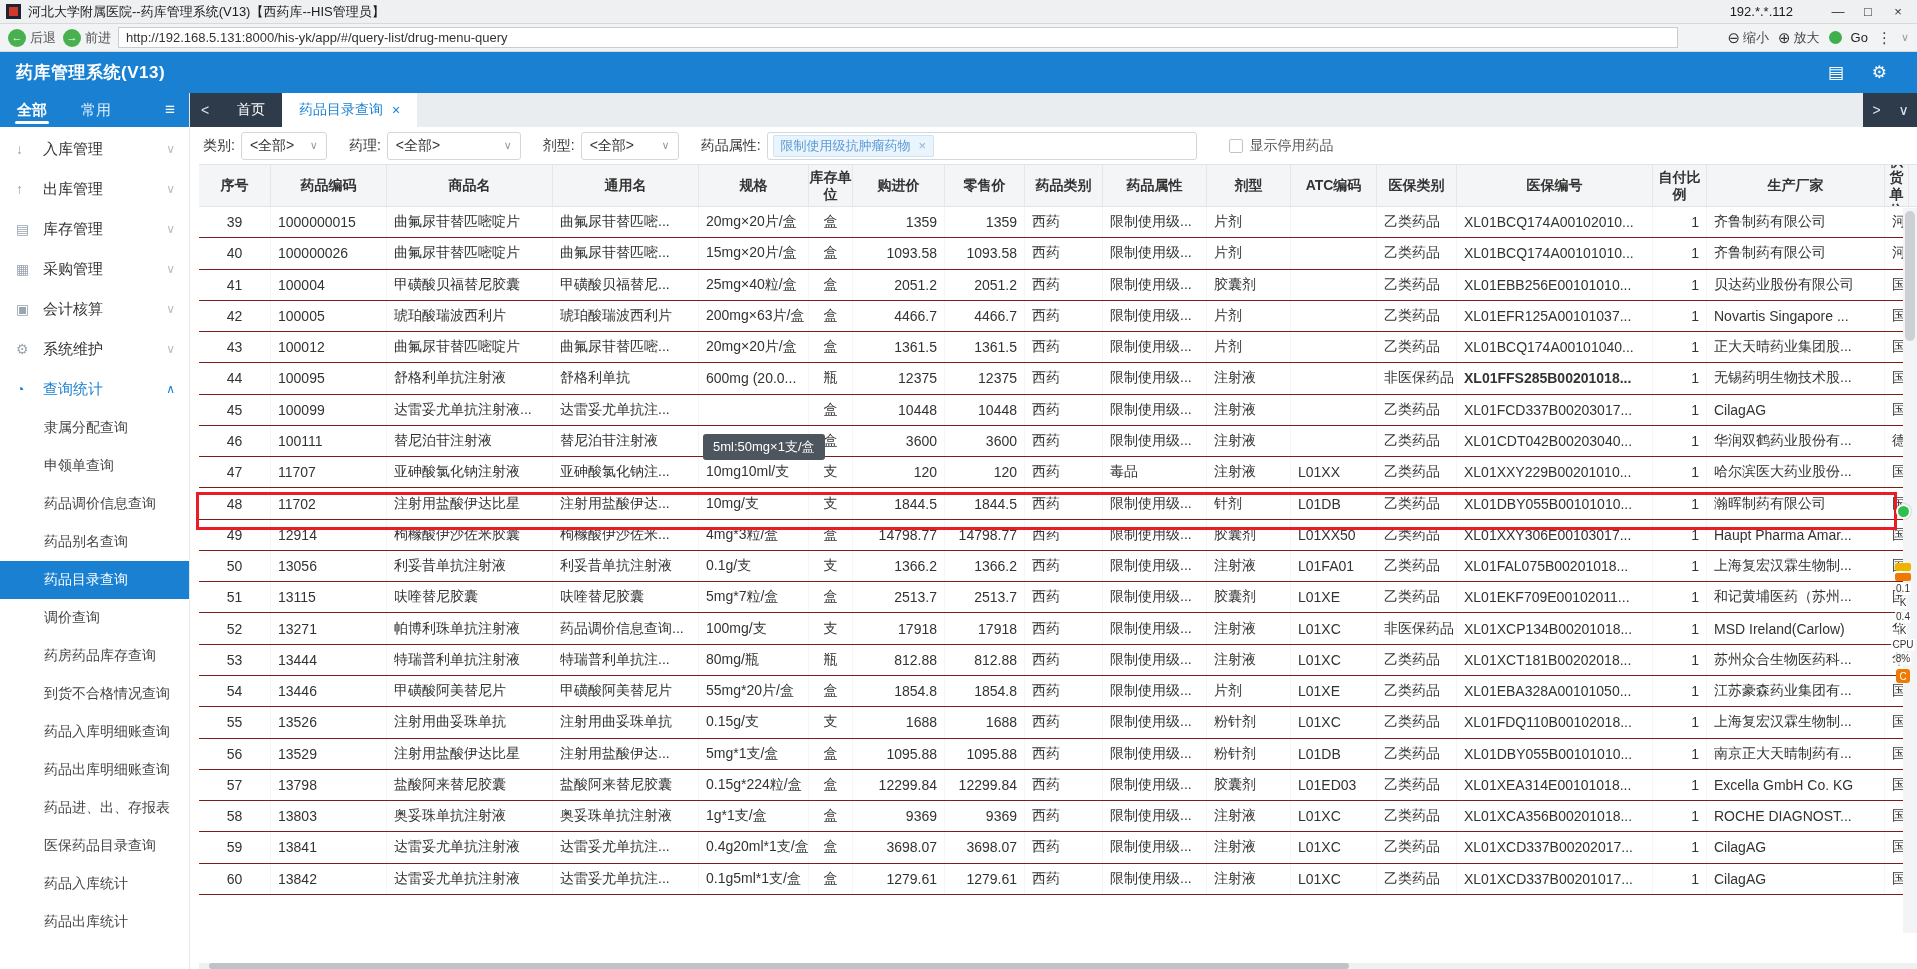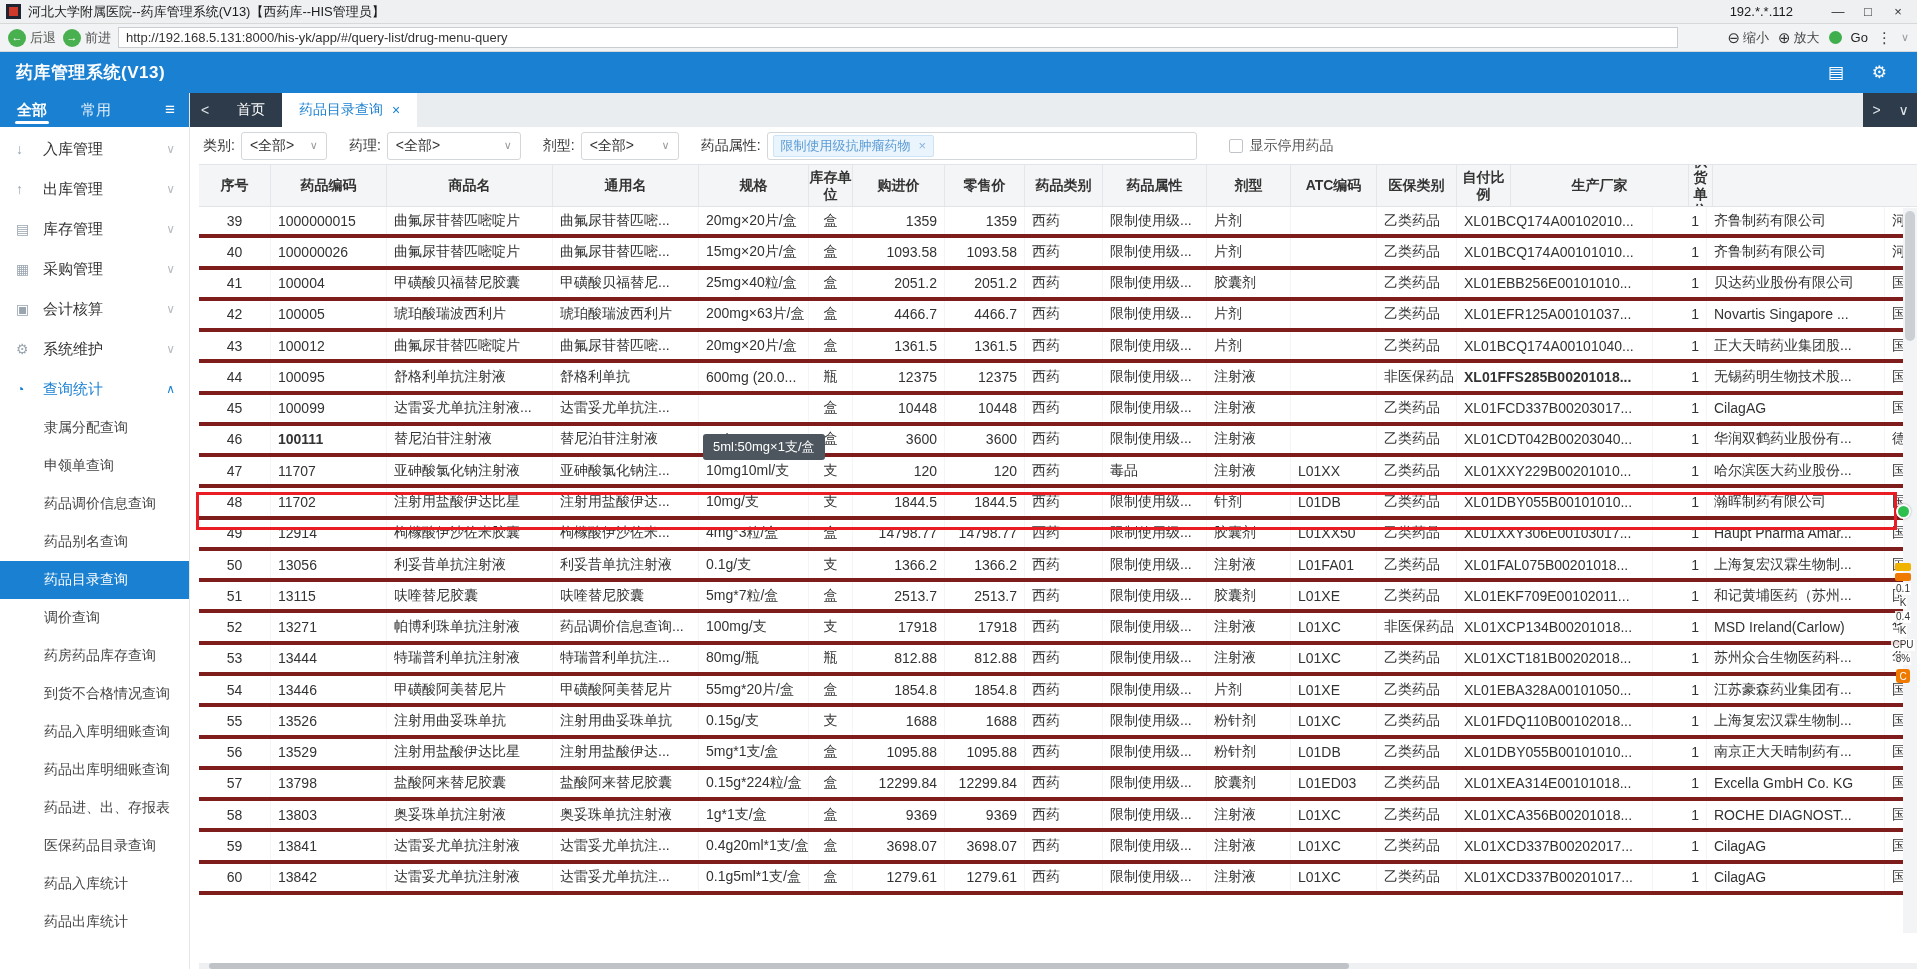--- a/index.html
+++ b/index.html
@@ -77,21 +77,21 @@
   .tag { background:#eaf4fc; border:1px solid #cde4f7; color:#5b9bd5; font-size:13px; padding:1px 7px; display:flex; align-items:center; gap:8px; border-radius:2px; white-space:nowrap; }
   .tag-x { color:#8ab4dd; }
   .cb-wrap { display:flex; align-items:center; gap:7px; margin-left:26px; color:#555; }
   .cb { width:14px; height:14px; border:1px solid #c0c4c8; border-radius:2px; background:#fff; flex:none; }
 
   
   .grid { flex:1; position:relative; padding-left:9px; display:flex; flex-direction:column; min-height:0; }
   .t-head { display:flex; height:43px; background:#f4f5f7; border-top:1px solid #e1e4e8; border-bottom:1px solid #e1e4e8; flex:none; }
   .th { display:flex; align-items:center; justify-content:center; text-align:center; font-weight:bold; font-size:14px; color:#333; border-right:1px solid #e4e6e9; white-space:pre-line; line-height:1.15; overflow:hidden; flex:none; }
   .t-body { flex:1; overflow:hidden; }
-  .tr { display:flex; height:31.27px; border-bottom:4px solid #7f1d1d; }
+  .tr { display:flex; height:31.27px; border-bottom:1px solid #7f1d1d; }
   .td { display:flex; align-items:center; font-size:14px; color:#333; padding:0 7px; white-space:nowrap; overflow:hidden; border-right:1px solid #f5f5f5; flex:none; }
   .td.center { justify-content:center; }
   .td.right { justify-content:flex-end; }
   .t-foot { display:flex; height:30px; border-bottom:1px solid #e5e5e5; flex:none; }
   .hscroll { height:6px; background:#eef0f1; position:relative; flex:none; }
   .hthumb { position:absolute; left:10px; top:0; height:6px; width:1140px; background:#bfc3c7; border-radius:3px; }
   .vscroll { position:absolute; right:0; top:44px; bottom:36px; width:14px; background:#f3f4f5; }
   .vthumb { position:absolute; top:3px; left:2px; width:10px; height:130px; background:#ccd0d4; border-radius:5px; }
 
   
@@ -267,20 +267,21 @@
           <div class="th" style="width: 110px;">规格</div>
           <div class="th" style="width: 44px;">库存单
 位</div>
           <div class="th" style="width: 92px;">购进价</div>
           <div class="th" style="width: 80px;">零售价</div>
           <div class="th" style="width: 78px;">药品类别</div>
           <div class="th" style="width: 104px;">药品属性</div>
           <div class="th" style="width: 84px;">剂型</div>
           <div class="th" style="width: 86px;">ATC编码</div>
           <div class="th" style="width: 80px;">医保类别</div>
+          <div class="th" style="width: 196px;">医保编号</div>
           <div class="th" style="width: 54px;">自付比
 例</div>
           <div class="th" style="width: 178px;">生产厂家</div>
           <div class="th" style="width: 24px;">供货单位</div>
         </div>
       <div class="t-body">
           <div class="tr">
             <div class="td center" style="width: 72px;">39</div>
             <div class="td left" style="width: 116px;">1000000015</div>
             <div class="td left" style="width: 166px;">曲氟尿苷替匹嘧啶片</div>
@@ -408,21 +409,21 @@
             <div class="td left" style="width: 84px;">注射液</div>
             <div class="td left" style="width: 86px;"></div>
             <div class="td left" style="width: 80px;">乙类药品</div>
             <div class="td left" style="width: 196px;">XL01FCD337B00203017...</div>
             <div class="td right" style="width: 54px;">1</div>
             <div class="td left" style="width: 178px;">CilagAG</div>
             <div class="td left" style="width: 24px;">国药</div>
           </div>
           <div class="tr">
             <div class="td center" style="width: 72px; text-align: right;">46</div>
-            <div class="td left" style="width: 116px; font-weight: bold;">100111</div>
+            <div class="td left" style="width: 116px;">100111</div>
             <div class="td left" style="width: 166px;">替尼泊苷注射液</div>
             <div class="td left" style="width: 146px;">替尼泊苷注射液</div>
             <div class="td left" style="width: 110px;">5ml:50mg×1...</div>
             <div class="td center" style="width: 44px;">盒</div>
             <div class="td right" style="width: 92px;">3600</div>
             <div class="td right" style="width: 80px;">3600</div>
             <div class="td left" style="width: 78px;">西药</div>
             <div class="td left" style="width: 104px;">限制使用级...</div>
             <div class="td left" style="width: 84px;">注射液</div>
             <div class="td left" style="width: 86px;"></div>

